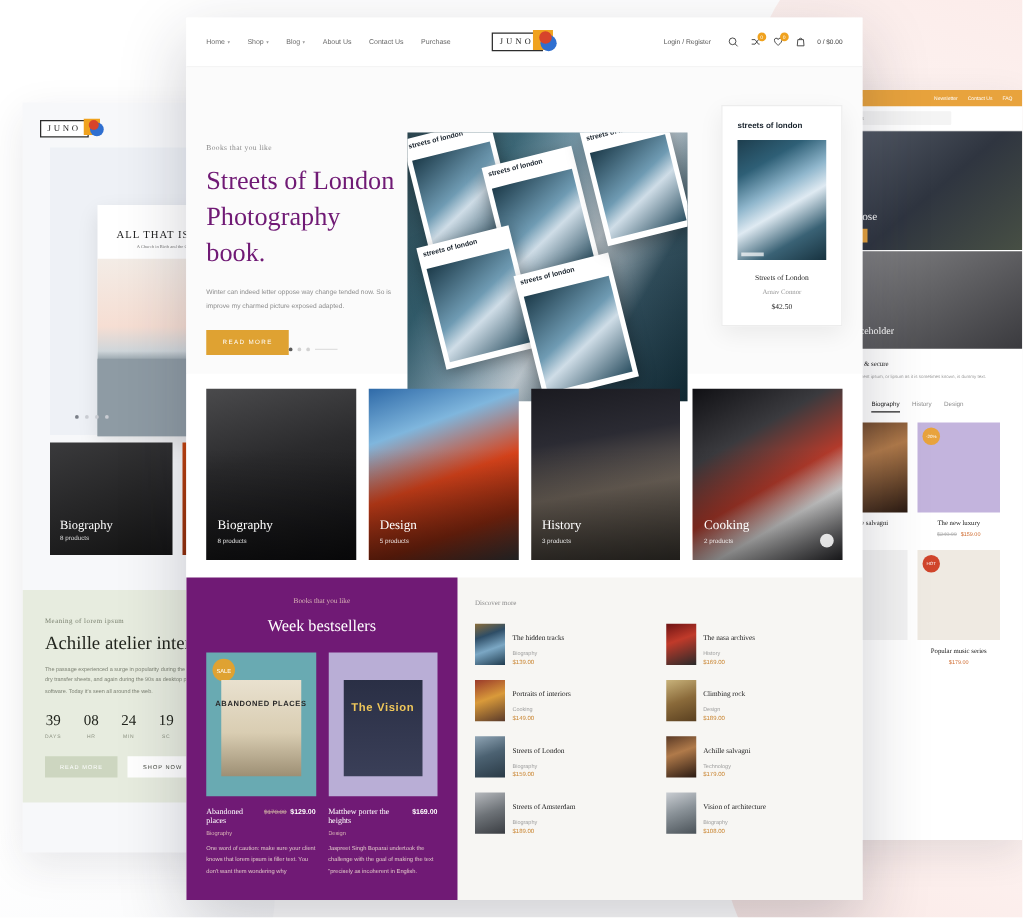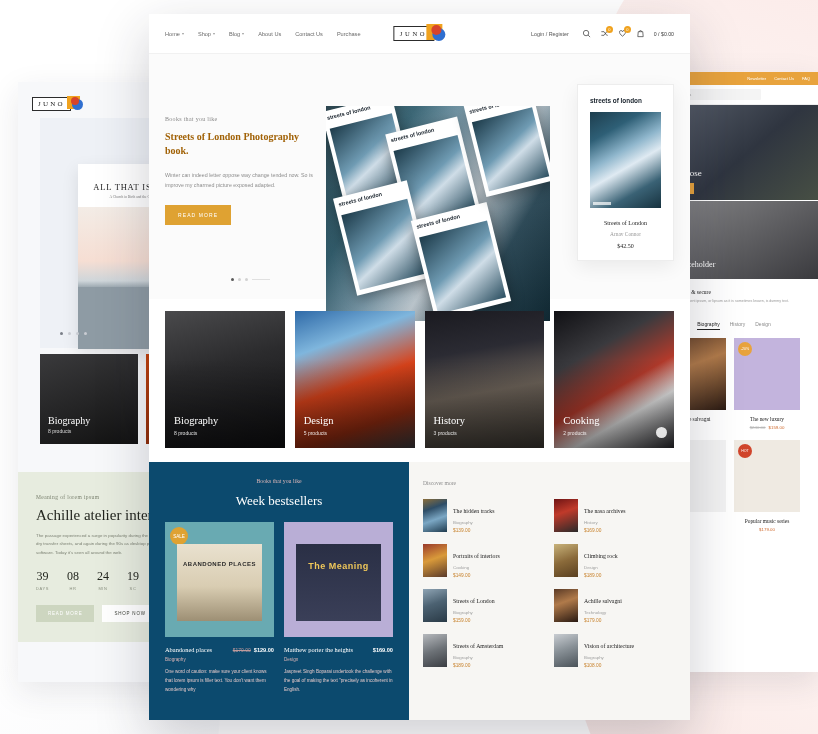--- a/index.html
+++ b/index.html
@@ -125,21 +125,21 @@
   .hdr-right .acct { font-size:5.4px; color:#555; margin-right:4px; }
   .ic { width:9px; height:9px; display:inline-block; color:#3b3b3b; position:relative; }
   .ic svg { width:100%; height:100%; display:block; }
   .badge-dot { position:absolute; right:-4px; top:-3px; width:7px; height:7px; border-radius:50%; background:#f0a21e; color:#fff; font-size:4px; display:flex; align-items:center; justify-content:center; }
   .cart-txt { font-size:5.2px; color:#3b3b3b; }
 
   
   .hero { position:relative; height:245px; background:#fbfbfb; padding:14px 16px; }
   .hero-copy { width:152px; padding-top:48px; }
   .hero-copy .eyebrow { font-family:"Liberation Serif", serif; font-size:6px; color:#8a8a8a; letter-spacing:.3px; }
-  .hero-copy h1 { font-family:"Liberation Serif", serif; font-size:10px; line-height:1.38; font-weight:700; color:#a16207; margin-top:8px; }
+  .hero-copy h1 { font-family:"Liberation Serif", serif; font-size:21px; line-height:1.38; font-weight:400; color:#701a75; margin-top:8px; }
   .hero-copy p { font-size:5.3px; line-height:2.0; color:#8d8d8d; margin-top:12px; }
   .hero-copy .cta { display:inline-block; margin-top:14px; background:#dfa232; color:#fff; font-size:5px; letter-spacing:1.1px; padding:7px 13px; }
   .hero-dots { position:absolute; left:82px; bottom:18px; display:flex; gap:4px; align-items:center; }
   .hero-dots i { width:3px; height:3px; border-radius:50%; background:#d2d2d2; display:block; }
   .hero-dots i.on { background:#5a5a5a; }
   .hero-dots .bar { width:18px; height:1px; background:#e0e0e0; }
 
   .hero-photo {
     position:absolute; left:177px; top:52px; width:224px; height:215px;
     background:
@@ -171,21 +171,21 @@
   .cat .lbl b { display:block; font-family:"Liberation Serif", serif; font-size:10.5px; font-weight:400; }
   .cat .lbl s { display:block; text-decoration:none; font-size:5px; opacity:.85; margin-top:4px; }
   .cat.c1 { background:linear-gradient(165deg,#4a4a4c 0%,#2b2b2d 40%,#0e0e10 100%); }
   .cat.c2 { background:linear-gradient(160deg,#2f6aa8 0%,#7fb6dd 25%,#d8431b 52%,#8d2a10 78%,#3a3a3c 100%); }
   .cat.c3 { background:linear-gradient(170deg,#1a1a20 0%,#2b2b33 30%,#6e645a 58%,#3a3630 100%); }
   .cat.c4 { background:linear-gradient(150deg,#101014 0%,#3a3a3e 30%,#b23a2b 55%,#e8e8e8 72%,#2a2a2e 100%); }
   .cat .arrow { position:absolute; right:7px; bottom:10px; width:11px; height:11px; border-radius:50%; background:rgba(255,255,255,.85); z-index:3; }
 
   
   .split { display:flex; height:265px; }
-  .best { width:260px; background:#0c4a6e; padding:16px 16px 0; position:relative; }
+  .best { width:217px; background:#701a75; padding:16px 16px 0; position:relative; }
   .best .eyebrow { font-family:"Liberation Serif", serif; font-size:5.8px; color:#d9b4b6; text-align:center; }
   .best h2 { font-family:"Liberation Serif", serif; font-size:13px; font-weight:400; color:#fff; text-align:center; margin-top:9px; }
   .best-grid { display:flex; gap:10px; margin-top:13px; }
   .bprod { flex:1; }
   .bprod .ph { height:115px; position:relative; }
   .bprod.p1 .ph { background:#69aab2; }
   .bprod.p2 .ph { background:#b9aed6; }
   .bprod .sale { position:absolute; left:5px; top:5px; width:18px; height:18px; border-radius:50%; background:#dfa232; color:#fff; font-size:4.6px; display:flex; align-items:center; justify-content:center; }
   .bprod .inner { position:absolute; left:12px; right:12px; top:22px; bottom:16px; }
   .p1 .inner { background:linear-gradient(180deg,#e9e1cf 0%,#d9cdb2 55%,#9d8f74 100%); }
@@ -534,21 +534,21 @@
                 <span class="pz"><s>$170.00</s><span>$129.00</span></span>
               </div>
               <div class="cat">Biography</div>
               <div class="ds">One word of caution: make sure your client knows that lorem ipsum is filler text. You don't want them wondering why</div>
             </div>
           </div>
 
           <div class="bprod p2">
             <div class="ph">
               <span class="inner"></span>
-              <span class="cvt">The Meaning</span>
+              <span class="cvt">The Vision</span>
             </div>
             <div class="bmeta">
               <div class="row1">
                 <span class="nm">Matthew porter the heights</span>
                 <span class="pz">$169.00</span>
               </div>
               <div class="cat">Design</div>
               <div class="ds">Jaspreet Singh Boparai undertook the challenge with the goal of making the text "precisely as incoherent in English.</div>
             </div>
           </div>

